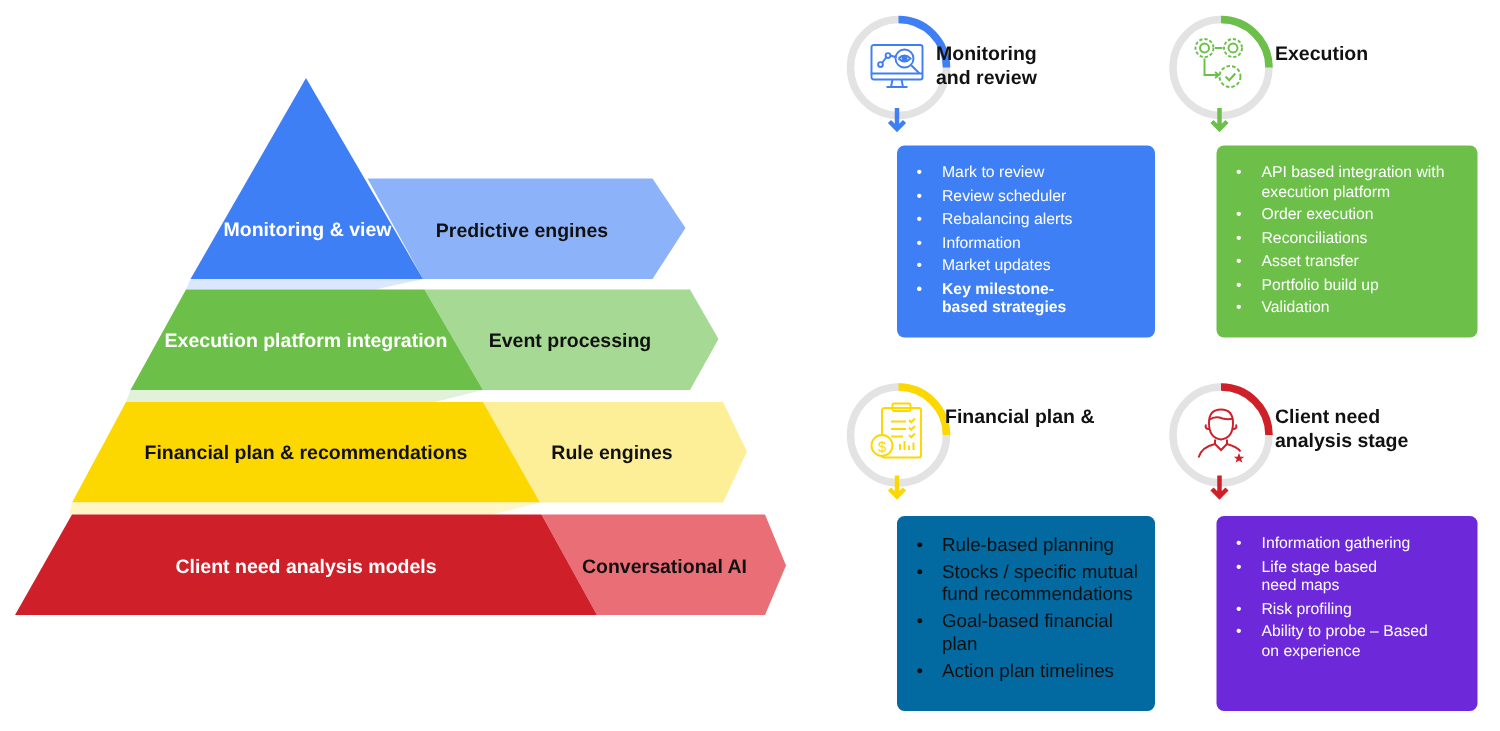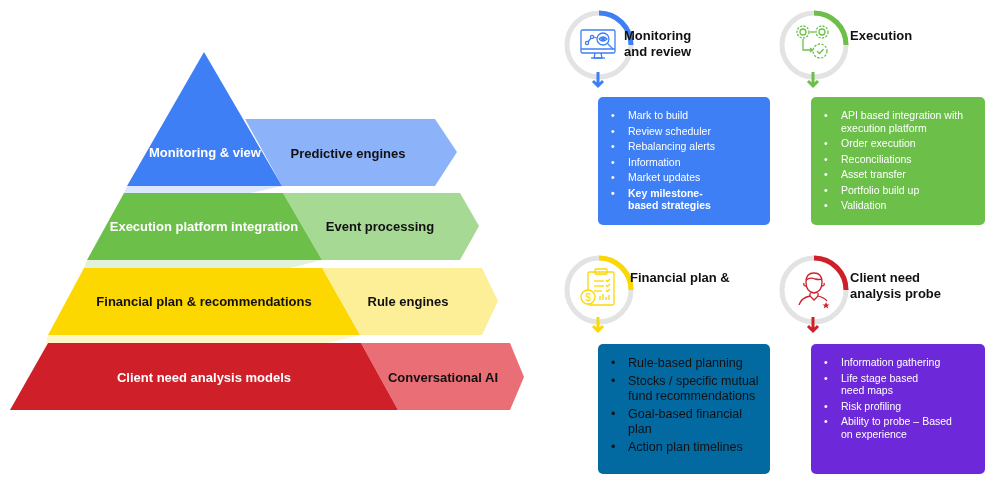--- a/index.html
+++ b/index.html
@@ -81,21 +81,21 @@
   </svg>
   <svg class="down-arrow" style="left:591px;top:71px;" width="14" height="18" viewBox="0 0 14 18">
     <path d="M7 1 V15 M2 10 L7 15 L12 10" fill="none" stroke="#3f7ff5" stroke-width="3"></path>
   </svg>
   <div class="sec-title" style="left:624px;top:28px;">
     <div>Monitoring</div>
     <div>and review</div>
   </div>
   <div class="card small white" style="left:598px;top:97px;width:172px;height:128px;background:#3f7ff5;padding-top:12px;">
     <ul>
-      <li>Mark to build</li>
+      <li>Mark to review</li>
       <li>Review scheduler</li>
       <li>Rebalancing alerts</li>
       <li>Information</li>
       <li>Market updates</li>
       <li style="padding-right:30px;font-weight:bold;">Key milestone-based strategies</li>
     </ul>
   </div>
 </div>
 
 <div class="section" style="left:0;top:0;">
@@ -186,21 +186,21 @@
       <path d="M25 25 L25 28 Q32 30 34 33"></path>
       <path d="M17 28 L21 32 L25 28"></path>
     </g>
     <polygon points="33,34 34,36.5 36.5,36.5 34.5,38 35.3,40.5 33,39 30.7,40.5 31.5,38 29.5,36.5 32,36.5" fill="#cf202a"></polygon>
   </svg>
   <svg class="down-arrow" style="left:806px;top:316px;" width="14" height="18" viewBox="0 0 14 18">
     <path d="M7 1 V15 M2 10 L7 15 L12 10" fill="none" stroke="#cf202a" stroke-width="3"></path>
   </svg>
   <div class="sec-title" style="left:850px;top:270px;width:130px;">
     <div>Client need</div>
-    <div>analysis probe</div>
+    <div>analysis stage</div>
   </div>
   <div class="card small white" style="left:811px;top:344px;width:174px;height:130px;background:#6d28d9;padding-top:12px;">
     <ul>
       <li>Information gathering</li>
       <li style="padding-right:50px;">Life stage based need maps</li>
       <li>Risk profiling</li>
       <li style="padding-right:10px;">Ability to probe – Based on experience</li>
     </ul>
   </div>
 </div>

